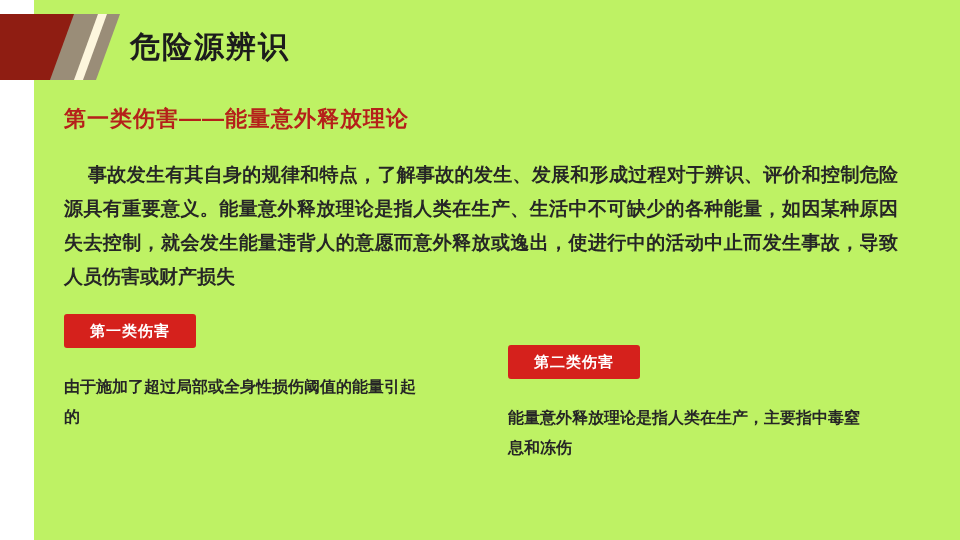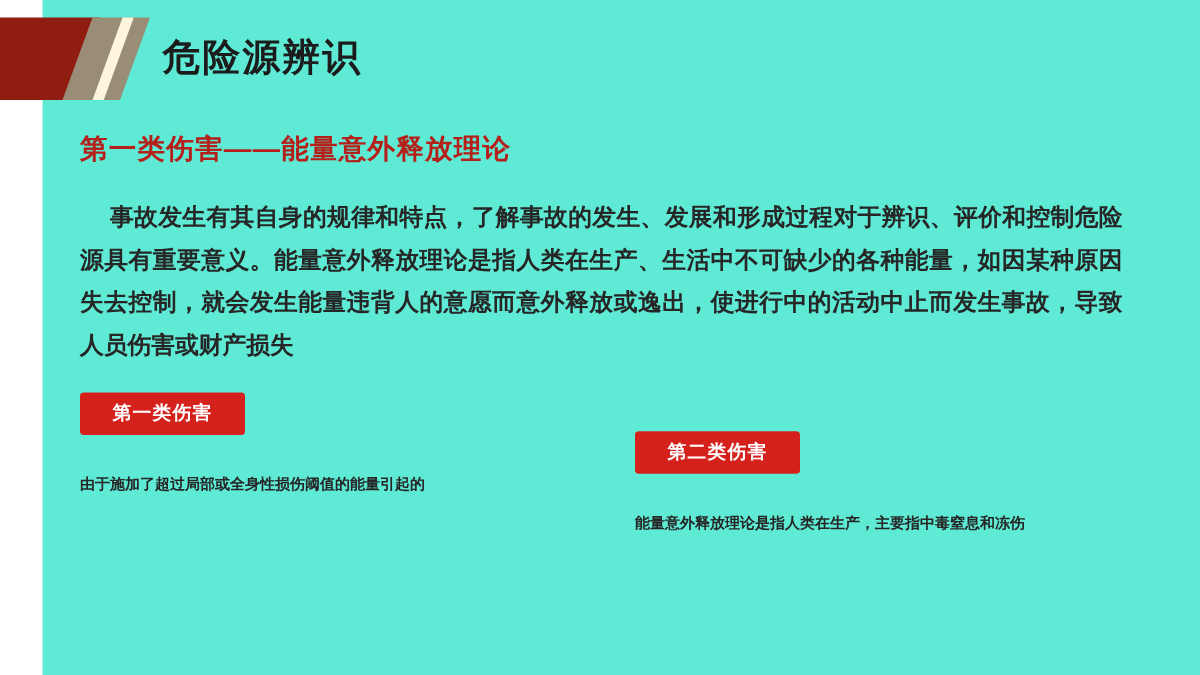--- a/index.html
+++ b/index.html
@@ -10,21 +10,21 @@
     width: 960px;
     height: 540px;
     overflow: hidden;
     font-family: "Liberation Sans", "DejaVu Sans", sans-serif;
     background: #ffffff;
   }
   .slide {
     position: relative;
     width: 960px;
     height: 540px;
-    background: #5eead4;
+    background: #bef264;
     overflow: hidden;
   }
   
   .left-strip {
     position: absolute;
     left: 0;
     top: 0;
     width: 34px;
     height: 540px;
     background: #ffffff;
@@ -116,21 +116,21 @@
     border-radius: 3px;
     letter-spacing: 1px;
     line-height: 17px;
   }
   .tag-wrap {
     display: block;
     height: 36px;
   }
   .col-text {
     margin-top: 22px;
-    font-size: 12px;
+    font-size: 16px;
     font-weight: bold;
     color: #262626;
     line-height: 30px;
     width: 360px;
   }
 </style>
 </head>
 <body>
 
 <div class="slide">

